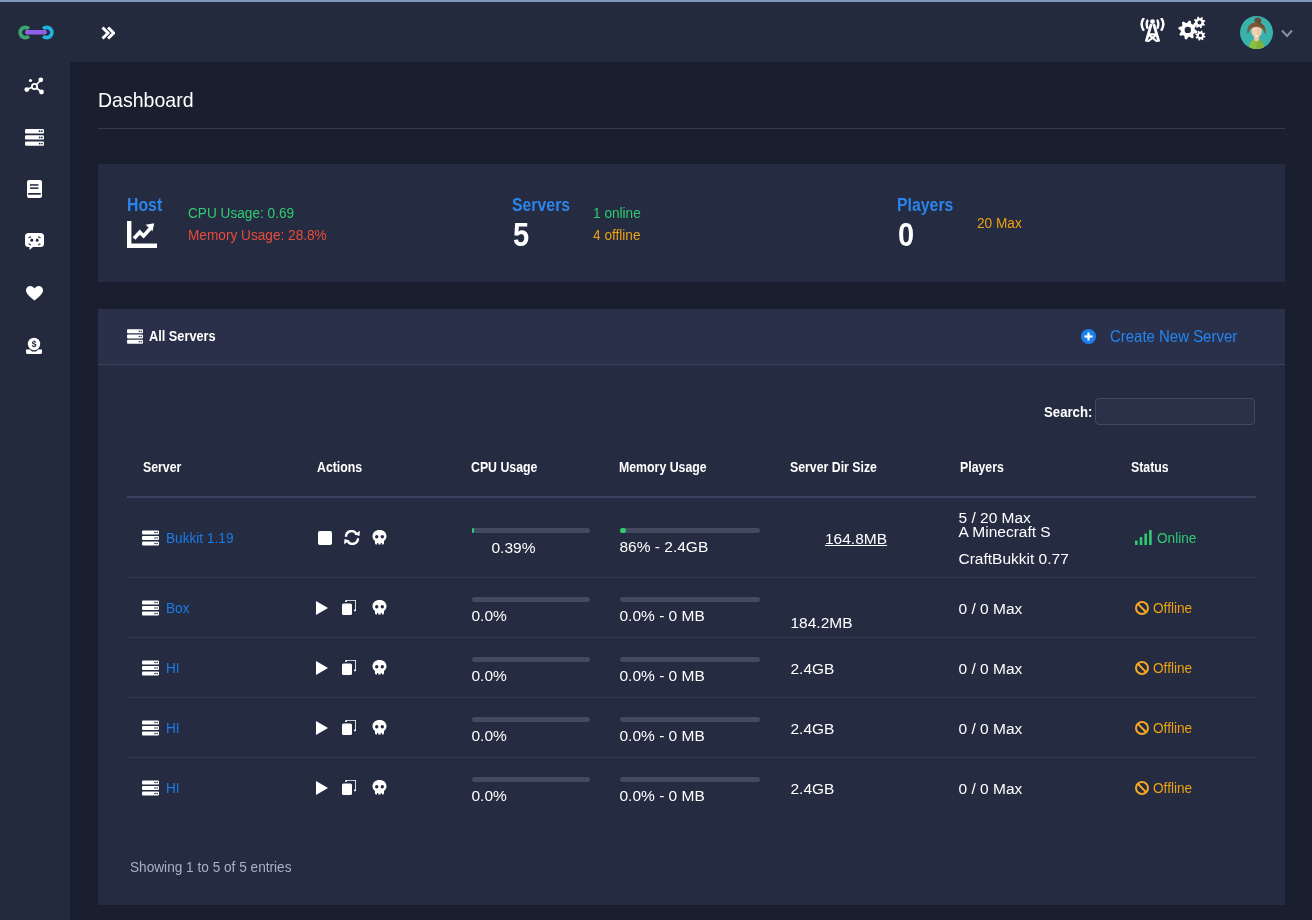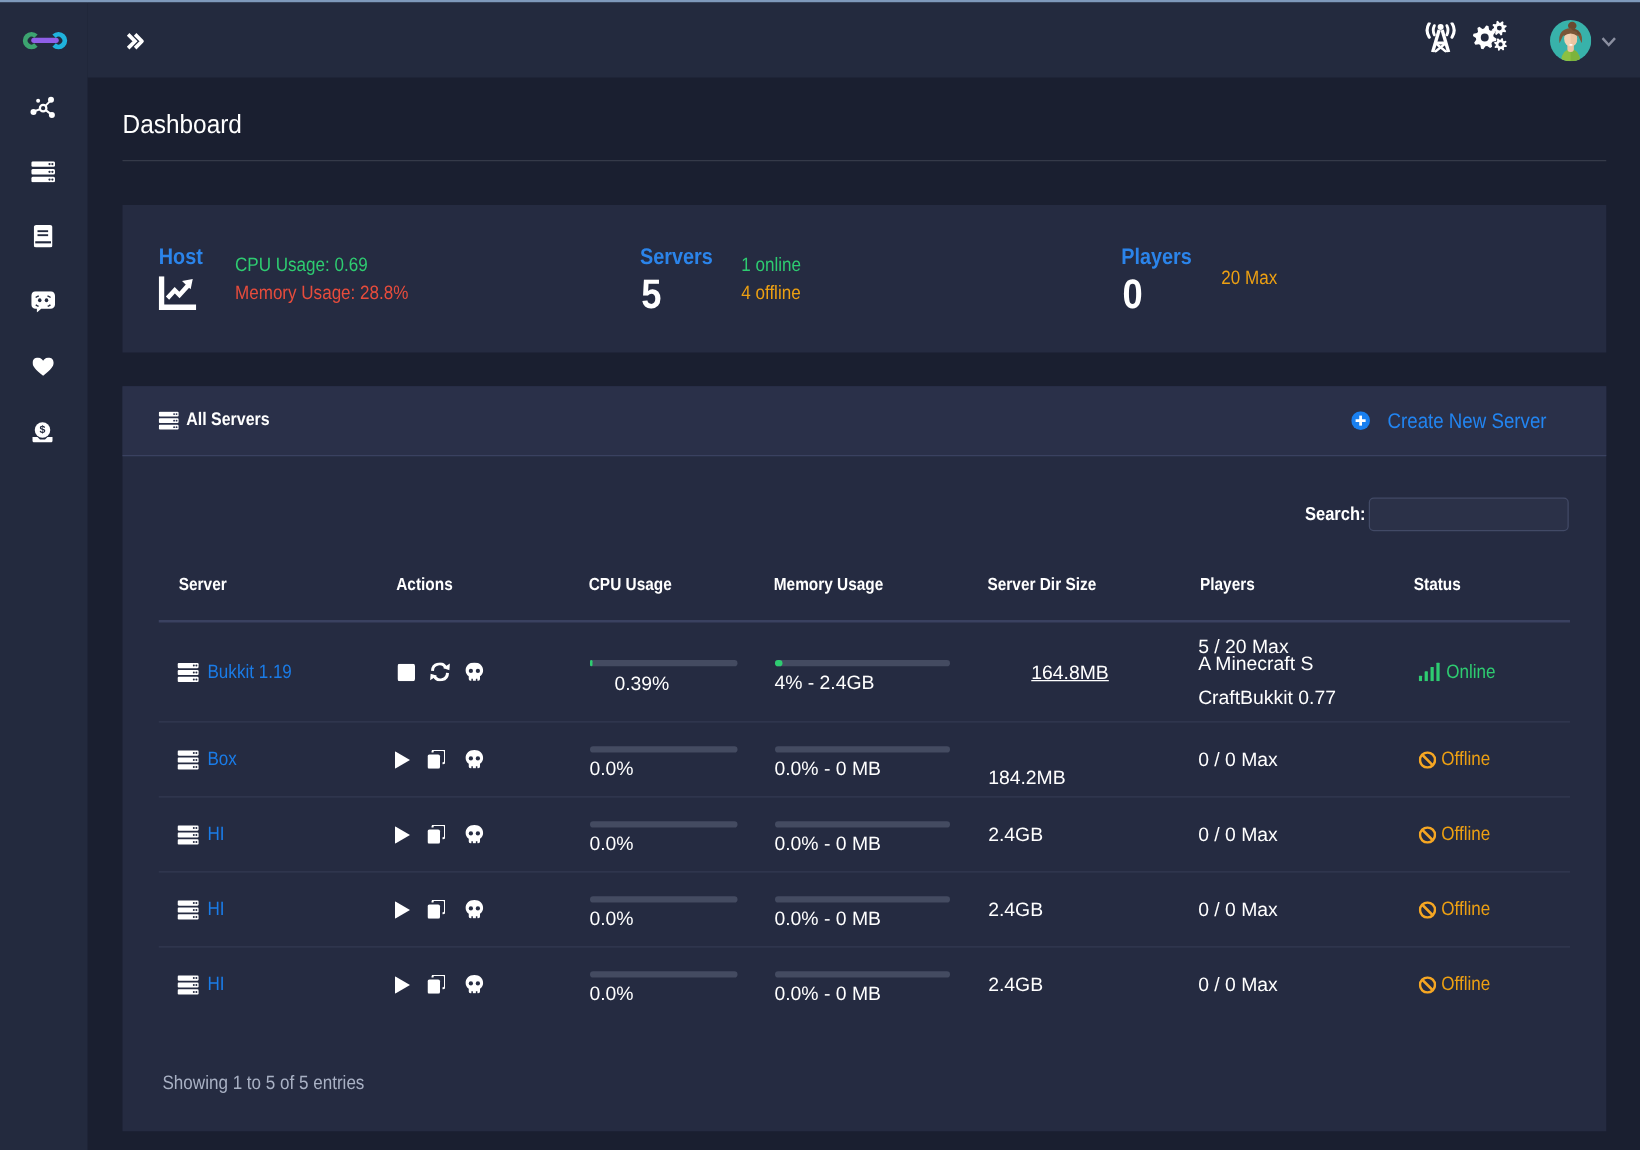--- a/index.html
+++ b/index.html
@@ -224,21 +224,21 @@
 <svg class="abs" style="left:372px;top:530.0px" width="15" height="15" viewBox="0 0 15 15">
     <path d="M7.5 0 C3.2 0 0.5 2.7 0.5 6.3 c0 2 1 3.6 2.5 4.6 l0 2.3 a1.3 1.3 0 0 0 1.3 1.3 h0.8 v-1.6 h1.2 v1.6 h2.4 v-1.6 h1.2 v1.6 h0.8 a1.3 1.3 0 0 0 1.3-1.3 l0-2.3 c1.5-1 2.5-2.6 2.5-4.6 C14.5 2.7 11.8 0 7.5 0z" fill="#fff"></path>
     <circle cx="4.7" cy="6.7" r="1.7" fill="#252b41"></circle>
     <circle cx="10.3" cy="6.7" r="1.7" fill="#252b41"></circle>
   </svg>
   <div class="bar" style="left:471.5px;top:528.0px;width:118px;"></div>
   <div class="barfill" style="left:471.5px;top:528.0px;width:2.5px;"></div>
   <div class="cell" style="left:471.5px;top:539px;margin-left:20px;">0.39%</div>
   <div class="bar" style="left:619.5px;top:528.0px;width:140px;"></div>
   <div class="barfill" style="left:619.5px;top:528.0px;width:6px;"></div>
-  <div class="cell" style="left:619.5px;top:537.5px;">4% - 2.4GB</div>
+  <div class="cell" style="left:619.5px;top:537.5px;">86% - 2.4GB</div>
   <div class="cell" style="left:825px;top:529.5px;text-decoration:underline;">164.8MB</div>
   <div class="cell" style="left:958.5px;top:509px;">5 / 20 Max</div>
   <div class="cell" style="left:958.5px;top:523px;">A Minecraft S</div>
   <div class="cell" style="left:958.5px;top:550px;">CraftBukkit 0.77</div>
 <svg class="abs" style="left:1135px;top:530.0px" width="17" height="15" viewBox="0 0 17 15">
     <g fill="#2ecc71">
           <rect x="0" y="10.5" width="2.6" height="4.5" rx="0.5"></rect>
           <rect x="4.7" y="7" width="2.6" height="8" rx="0.5"></rect>
           <rect x="9.4" y="3.5" width="2.6" height="11.5" rx="0.5"></rect>
           <rect x="14.1" y="0" width="2.6" height="15" rx="0.5"></rect>

